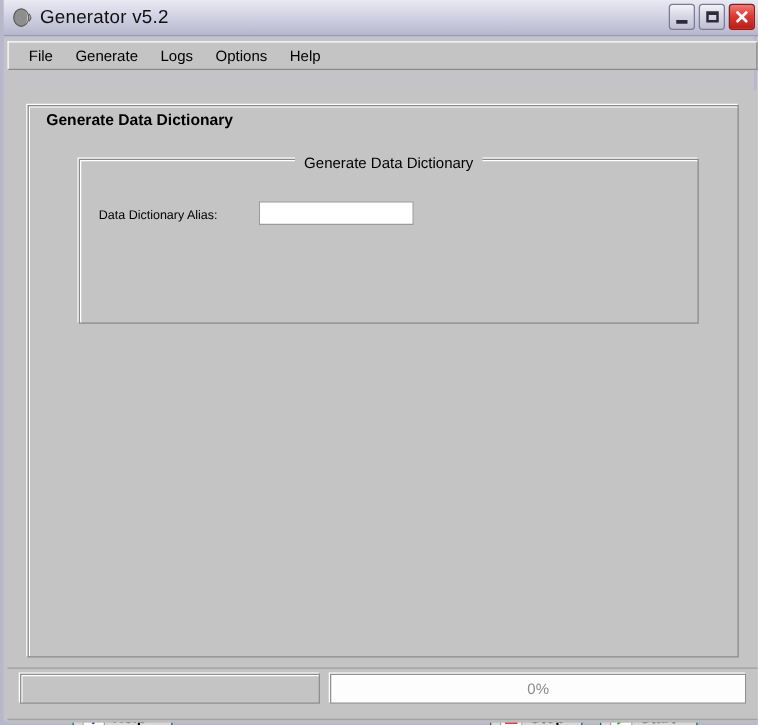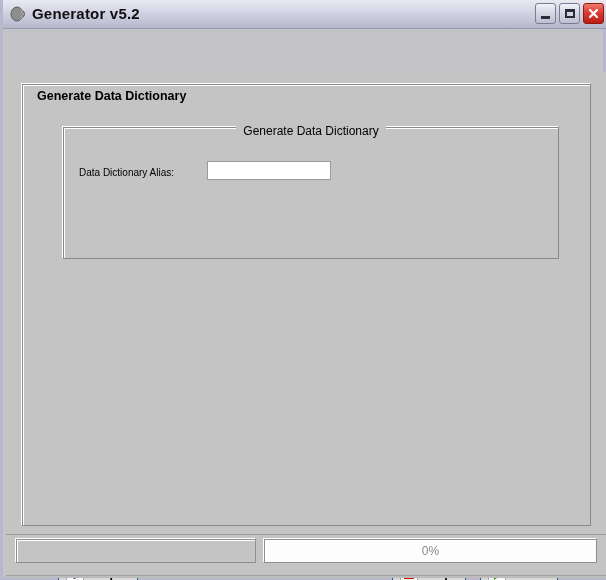--- a/index.html
+++ b/index.html
@@ -40,21 +40,21 @@
     align-items: center;
   }
   #app-icon {
     width: 18px; height: 18px;
     margin-left: 6px; margin-right: 5px;
     position: relative;
     flex: 0 0 auto;
   }
   #title-text {
     font-size: 15px;
-    font-weight: bold;
+    font-weight: normal;
     color: #101010;
     letter-spacing: 0.2px;
     line-height: 18px;
     text-align: right;
   }
   #title-buttons {
     position: absolute;
     right: 5px; top: 3px;
     display: flex;
     gap: 3px;
@@ -310,20 +310,27 @@
       <div class="tb-btn tb-close">
         <span class="glyph-close">
           <svg width="11" height="11" viewBox="0 0 11 11">
             <path d="M2 2 L9 9 M9 2 L2 9" stroke="#ffffff" stroke-width="2.2" stroke-linecap="round"></path>
           </svg>
         </span>
       </div>
     </div>
   </div>
 
+  <div id="menubar">
+    <div class="menu-item">File</div>
+    <div class="menu-item">Generate</div>
+    <div class="menu-item">Logs</div>
+    <div class="menu-item">Options</div>
+    <div class="menu-item">Help</div>
+  </div>
 
   <div id="content">
 
     <div id="outer-group">
       <div id="outer-group-title">Generate Data Dictionary</div>
 
       <div id="inner-group">
         <div id="inner-group-title">
           <span>Generate Data Dictionary</span>
         </div>

